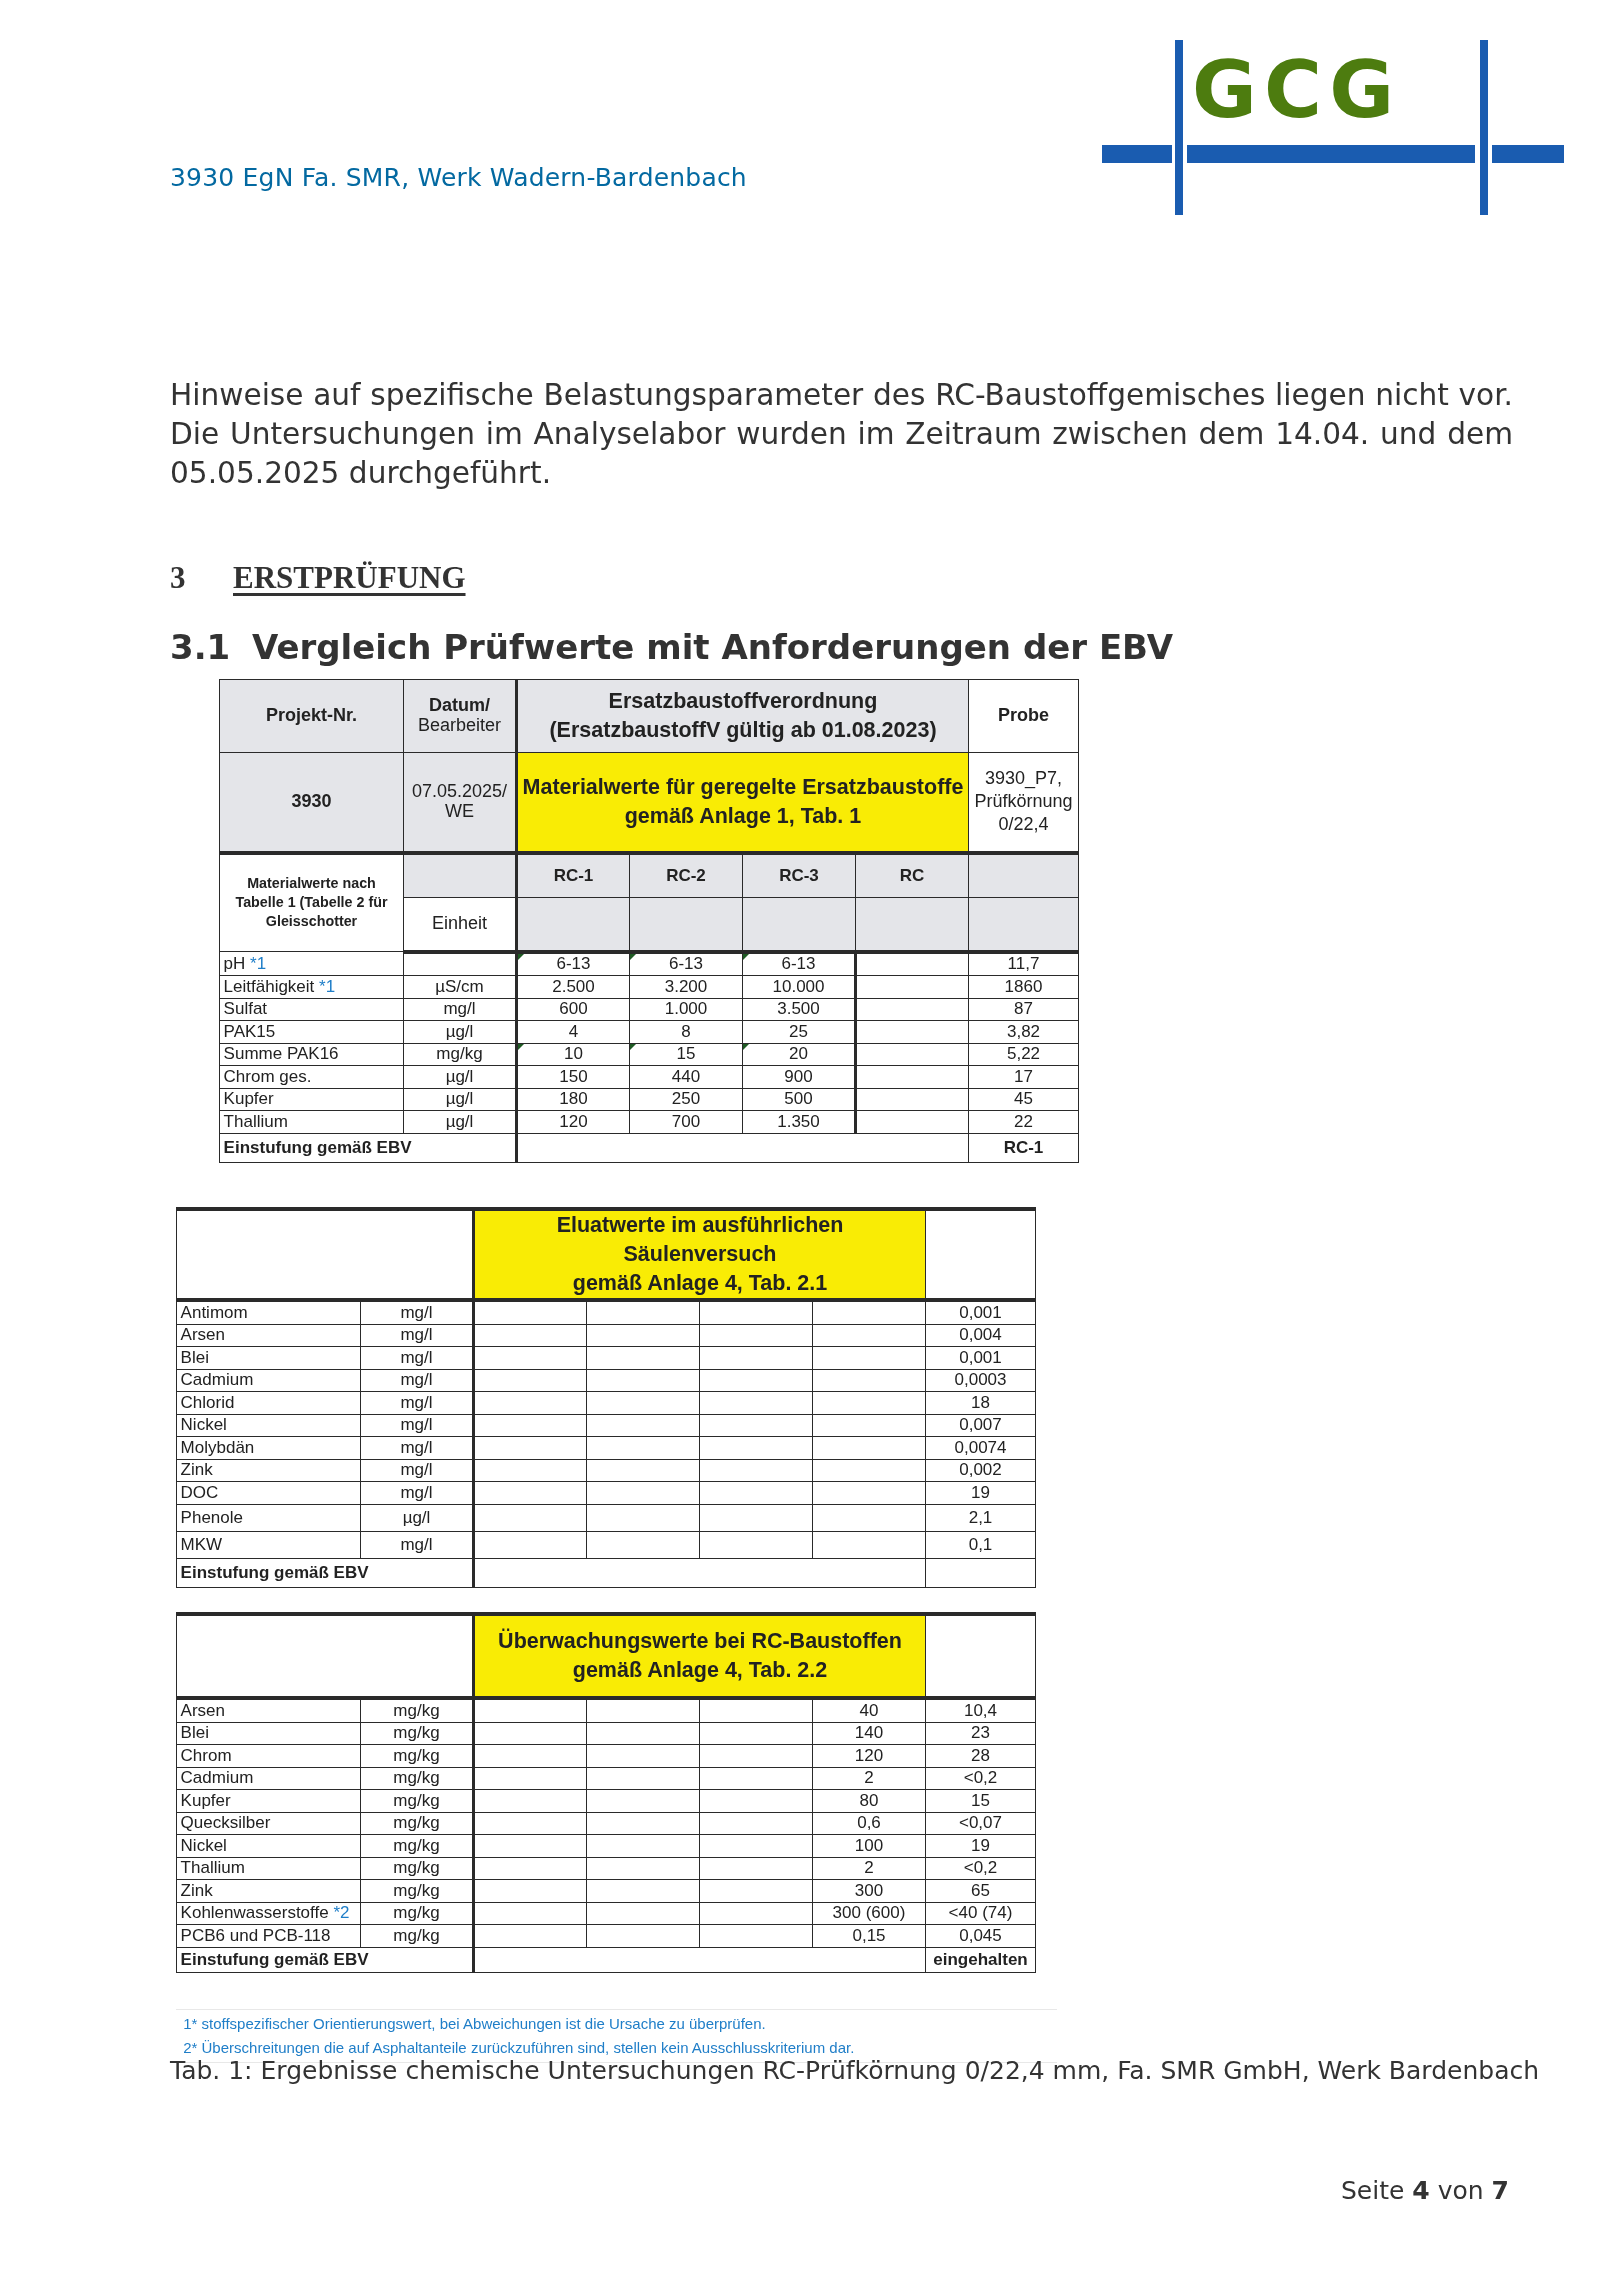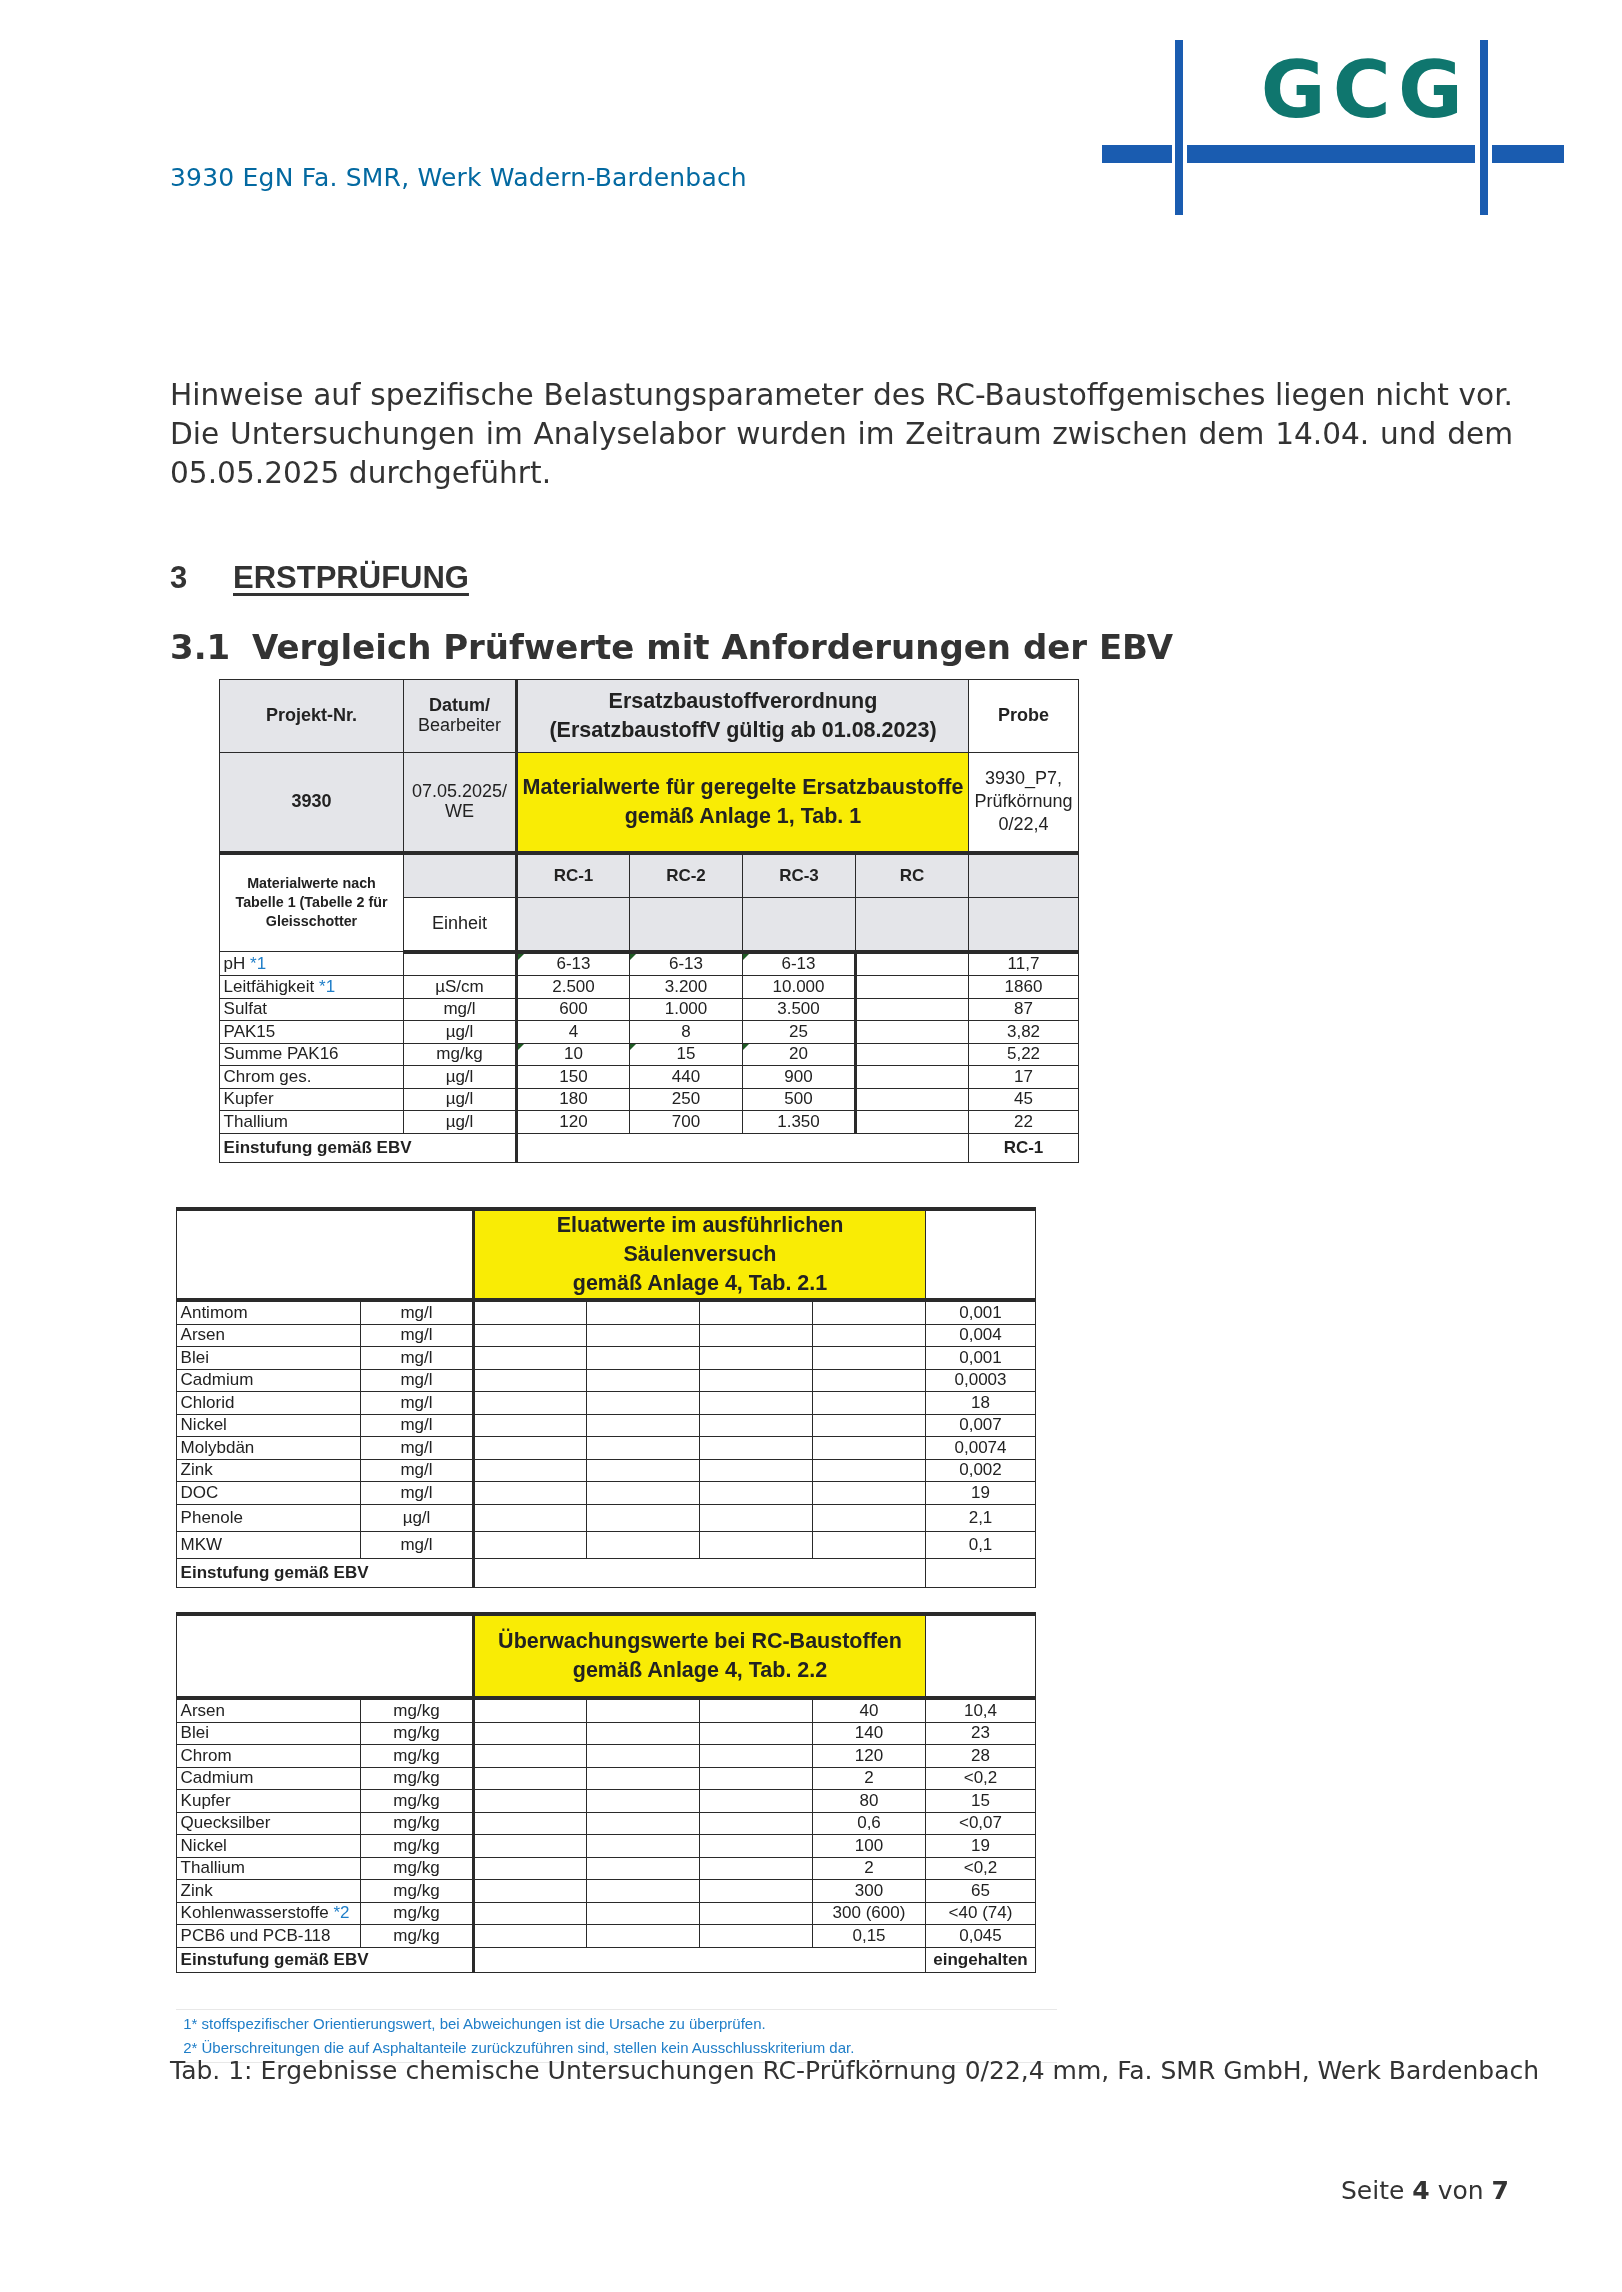--- a/index.html
+++ b/index.html
@@ -2,25 +2,25 @@
 <html style="font-size:14.3px"><head>
 <meta charset="utf-8">
 <style>
   html, body { margin: 0; padding: 0; background: #ffffff; }
   body { width: 1623px; height: 2293px; position: relative; overflow: hidden; color: #2b2b2b; }
 
   #header-text { position: absolute; left: 170px; top: 163px; font-size: 25px; color: #0369a1; font-family: "DejaVu Sans", sans-serif; letter-spacing: 0.2px; }
   #logo { position: absolute; left: 1102px; top: 40px; width: 461px; height: 175px; }
   #logo .v { position: absolute; top: 0; width: 8px; height: 175px; background: #1a5cb0; }
   #logo .h { position: absolute; top: 105px; height: 18px; background: #1a5cb0; }
-  #logo .letters { position: absolute; left: 90px; top: 4.5px; width: 278px; text-align: right; font-family: "DejaVu Sans", sans-serif; font-weight: bold; font-size: 79px; color: #0f766e; letter-spacing: 7.2px; line-height: 90px; }
+  #logo .letters { position: absolute; left: 90px; top: 4.5px; width: 278px; text-align: left; font-family: "DejaVu Sans", sans-serif; font-weight: bold; font-size: 79px; color: #4d7c0f; letter-spacing: 7.2px; line-height: 90px; }
 
   #intro { position: absolute; left: 170px; top: 376px; width: 1343px; font-family: "DejaVu Sans", sans-serif; font-size: 29.6px; line-height: 39px; color: #333; text-align: justify; }
 
-  #h1 { position: absolute; left: 170px; top: 560px; font-family: Liberation Sans, sans-serif; font-weight: bold; font-size: 31px; color: #333; }
+  #h1 { position: absolute; left: 170px; top: 560px; font-family: Liberation Serif, serif; font-weight: bold; font-size: 31px; color: #333; }
   #h1 .num { display: inline-block; width: 63px; }
   #h1 .title { text-decoration: underline; text-underline-offset: 4.5px; }
   #h2 { position: absolute; left: 170px; top: 627px; font-family: "DejaVu Sans", sans-serif; font-weight: bold; font-size: 34px; color: #333; }
   #h2 .num { display: inline-block; width: 82px; }
 
   table.t { position: absolute; left: 176px; border-collapse: collapse; font-family: "Liberation Sans", sans-serif; color: #222; table-layout: fixed; }
   table.t td { border: 1.8px solid #2a2a2a; padding: 0 3.6px; font-size: 17px; height: 21.5px; line-height: 19.7px; }
   table.t col.c1 { width: 184px; }
   table.t col.c2 { width: 113px; }
   table.t col.c3 { width: 113px; }

